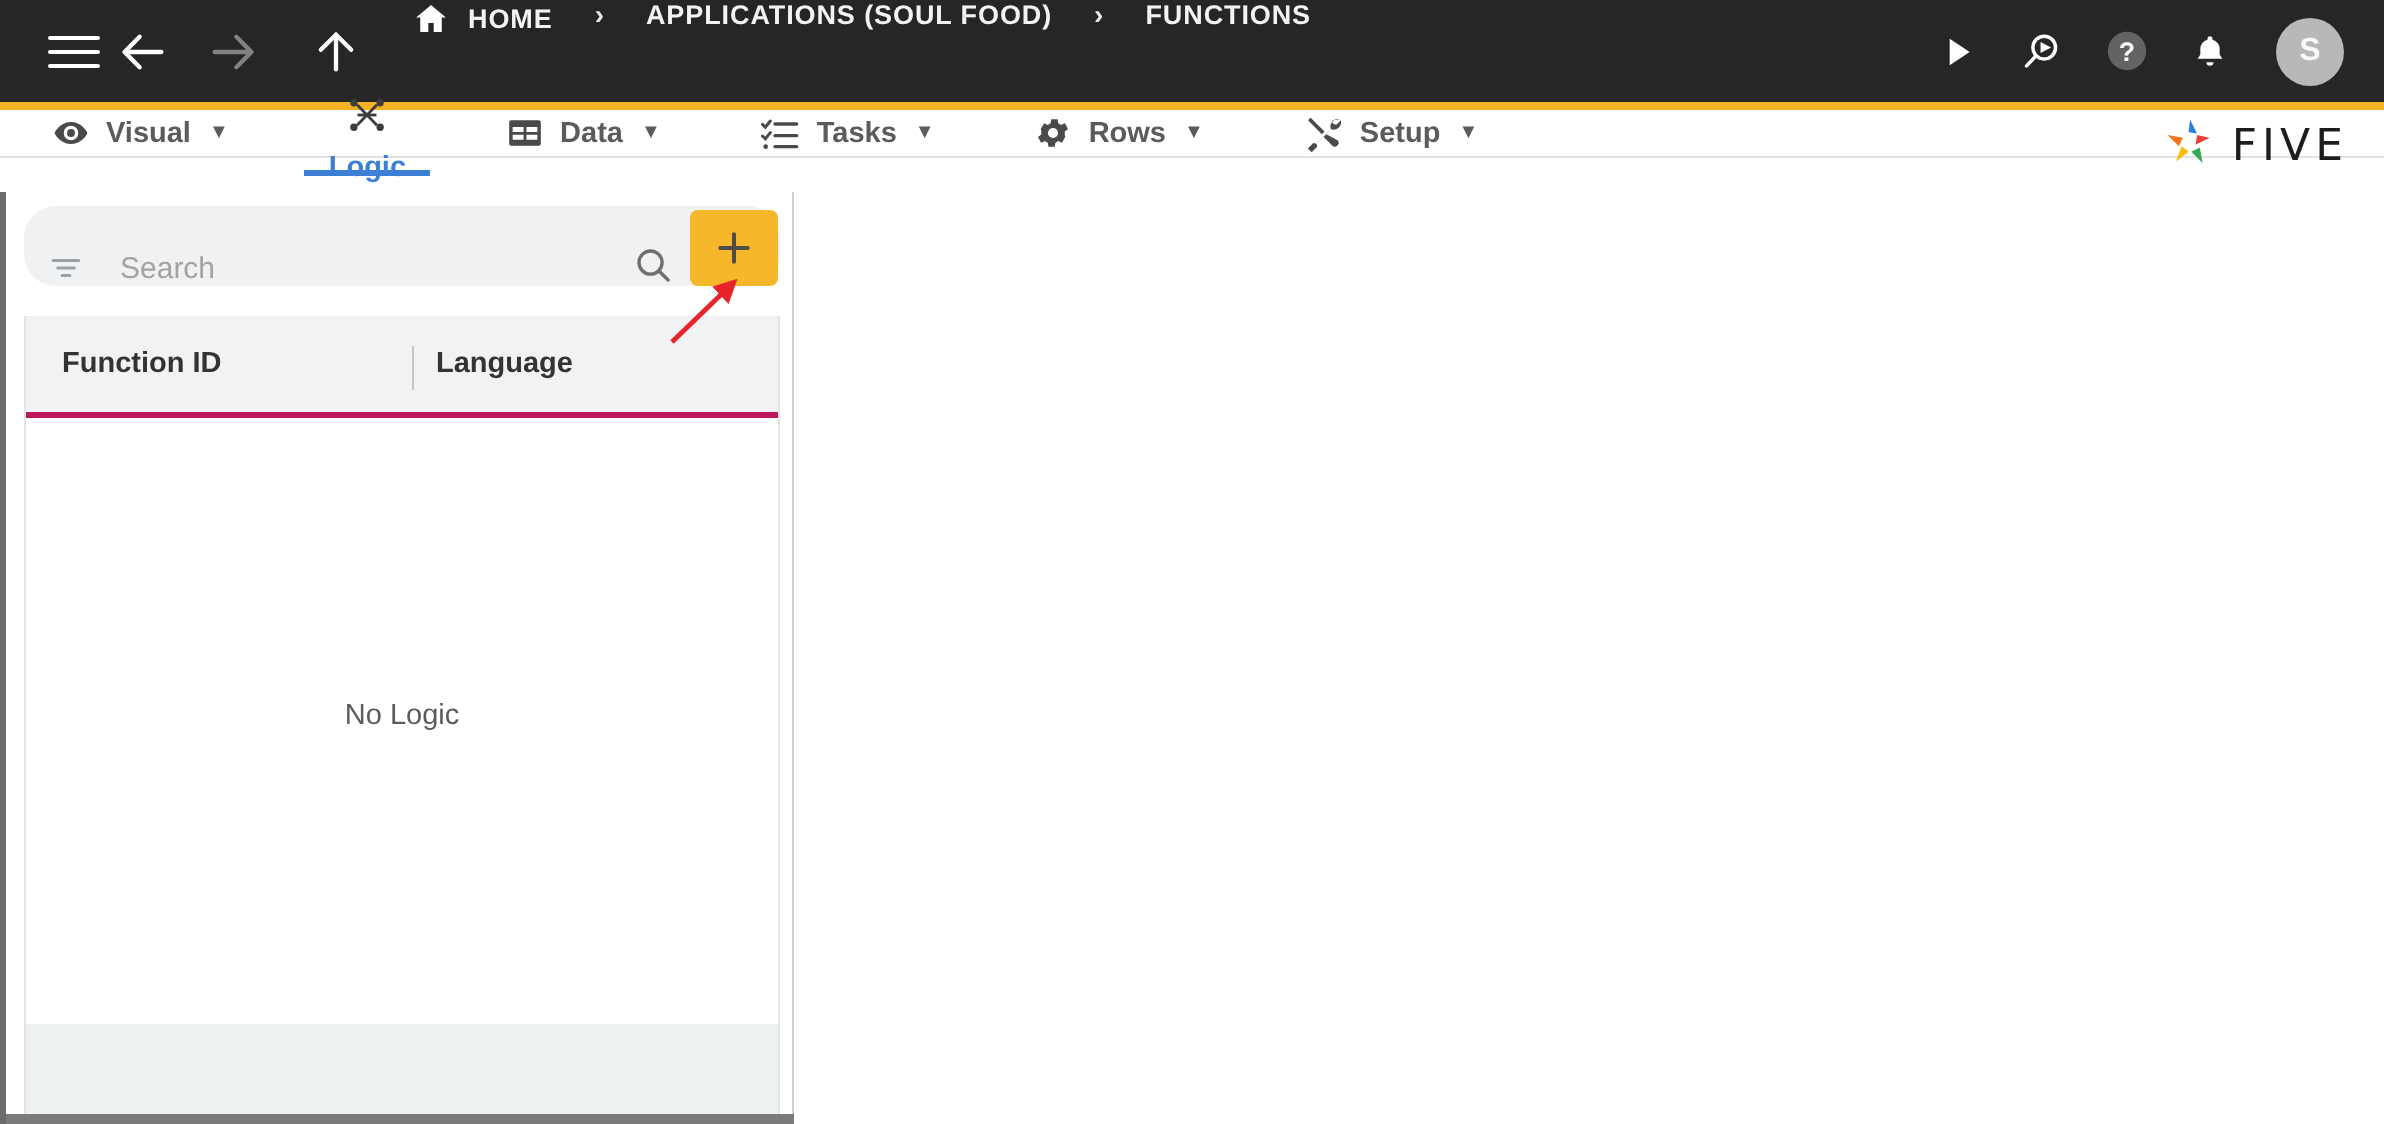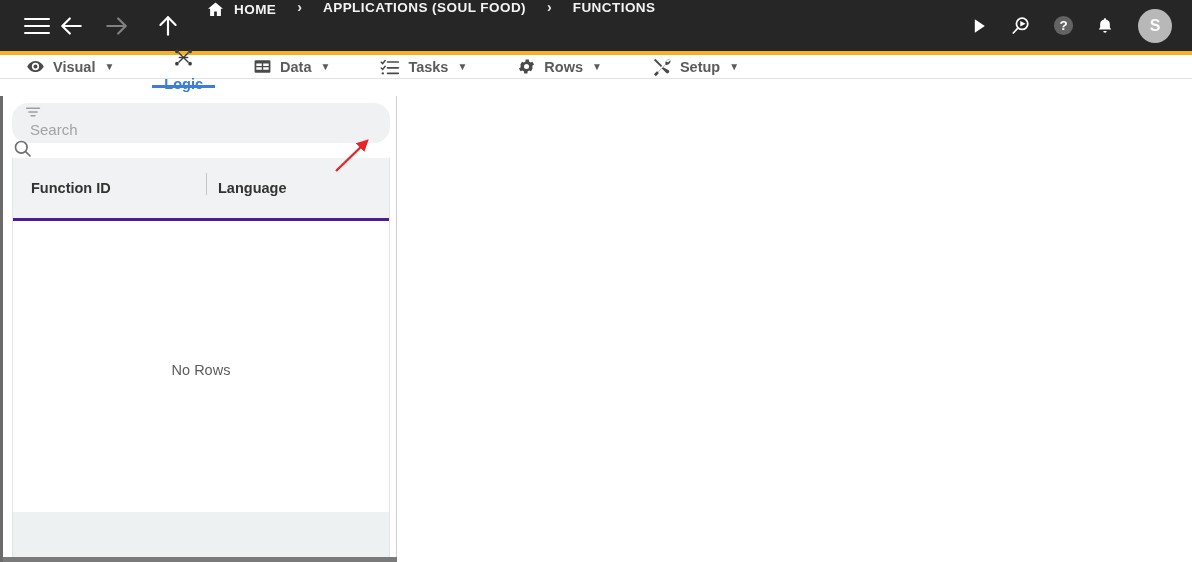--- a/index.html
+++ b/index.html
@@ -107,21 +107,21 @@
   .panel {
     position: absolute; left: 3px; top: 96px; width: 394px; height: 461px;
     background: #ffffff;
     border-right: 1px solid #cfcfcf;
   }
 
   
   .searchbar {
     position: absolute; left: 9px; top: 7px; width: 378px; height: 40px;
     background: #f0f1f2; border-radius: 16px;
-    display: flex; align-items: flex-start; flex-direction: column;
+    display: flex; align-items: flex-end;
   }
   .filter-ico { margin-left: 12px; display: flex; align-items: center; color: #9aa0a6; }
   .filter-ico svg { display: block; }
   .search-input {
     flex: 1; border: none; background: transparent; outline: none;
     margin-left: 18px; font-size: 15px; color: #3c3c3c;
     font-family: "Liberation Sans", sans-serif;
   }
   .search-input::placeholder { color: #a3a3a3; }
   .search-ico { display: flex; align-items: center; color: #6f6f6f; margin-right: 8px; }
@@ -134,23 +134,23 @@
   }
   .add-btn svg { display: block; }
 
   
   .table-card {
     position: absolute; left: 9px; top: 62px; width: 378px; height: 450px;
     background: #ffffff;
     border-left: 1px solid #e4e4e4; border-right: 1px solid #e4e4e4;
   }
   .thead {
-    height: 63px; background: #f1f2f3;
+    height: 51px; background: #f1f2f3;
     display: flex; align-items: center;
-    border-bottom: 3px solid #4c1d95;
+    border-bottom: 3px solid #be185d;
     position: relative;
   }
   .th {
     font-size: 14.5px; font-weight: bold; color: #333333;
     display: flex; align-items: center; height: 100%;
   }
   .th-func { padding-left: 18px; width: 185px; }
   .th-lang { padding-left: 20px; flex: 1; }
   .col-div {
     position: absolute; left: 193px; top: 15px; width: 1px; height: 22px;
@@ -335,20 +335,32 @@
           <path d="M2.4 3.8 4 2.2l8.3 8.3-1.6 1.6z"></path>
           <path d="M13.4 12.2 11.8 13.8l5.1 5.1a2.2 2.2 0 0 0 3.2-3.1z"></path>
           <path d="M21.6 3.2a4.6 4.6 0 0 0-5.5 5.9l-8.7 8.7-1.8-.4-3.3 3.3 2.3 2.3 3.3-3.3-.4-1.8 8.7-8.7a4.6 4.6 0 0 0 5.9-5.5l-2.7 2.7-2-.5-.5-2z"></path>
         </svg>
       </span>
       <span>Setup</span>
       <span class="caret">▼</span>
     </div>
   </div>
 
+  <div class="brand">
+    <span>
+      <svg width="28" height="28" viewBox="0 0 40 40">
+        <polygon points="20,4 25,14 19,13" fill="#2a7de1"></polygon>
+        <polygon points="34,17 24,22 25,15" fill="#ea4335"></polygon>
+        <polygon points="29,35 21,27 27,24" fill="#34a853"></polygon>
+        <polygon points="10,34 14,23 19,27" fill="#fbbc05"></polygon>
+        <polygon points="4,15 15,17 12,23" fill="#f4741f"></polygon>
+      </svg>
+    </span>
+    <span class="brand-word">FIVE</span>
+  </div>
 
   <div class="left-rail"></div>
 
   <div class="panel">
 
     <div class="searchbar">
       <span class="filter-ico">
         <svg width="18" height="18" viewBox="0 0 24 24" fill="none" stroke="currentColor" stroke-width="2.1" stroke-linecap="round">
           <line x1="3.5" y1="7" x2="20.5" y2="7"></line>
           <line x1="6.5" y1="12" x2="17.5" y2="12"></line>
@@ -370,21 +382,21 @@
       </button>
     </div>
 
     <div class="table-card">
       <div class="thead">
         <div class="th th-func">Function ID</div>
         <div class="col-div"></div>
         <div class="th th-lang">Language</div>
       </div>
       <div class="tbody">
-        <span class="no-rows">No Rows</span>
+        <span class="no-rows">No Logic</span>
       </div>
     </div>
 
     <div class="panel-footer"></div>
   </div>
 
   <div class="bottom-scroll"></div>
 
   <svg class="annotation" viewBox="0 0 60 50">
     <defs>

